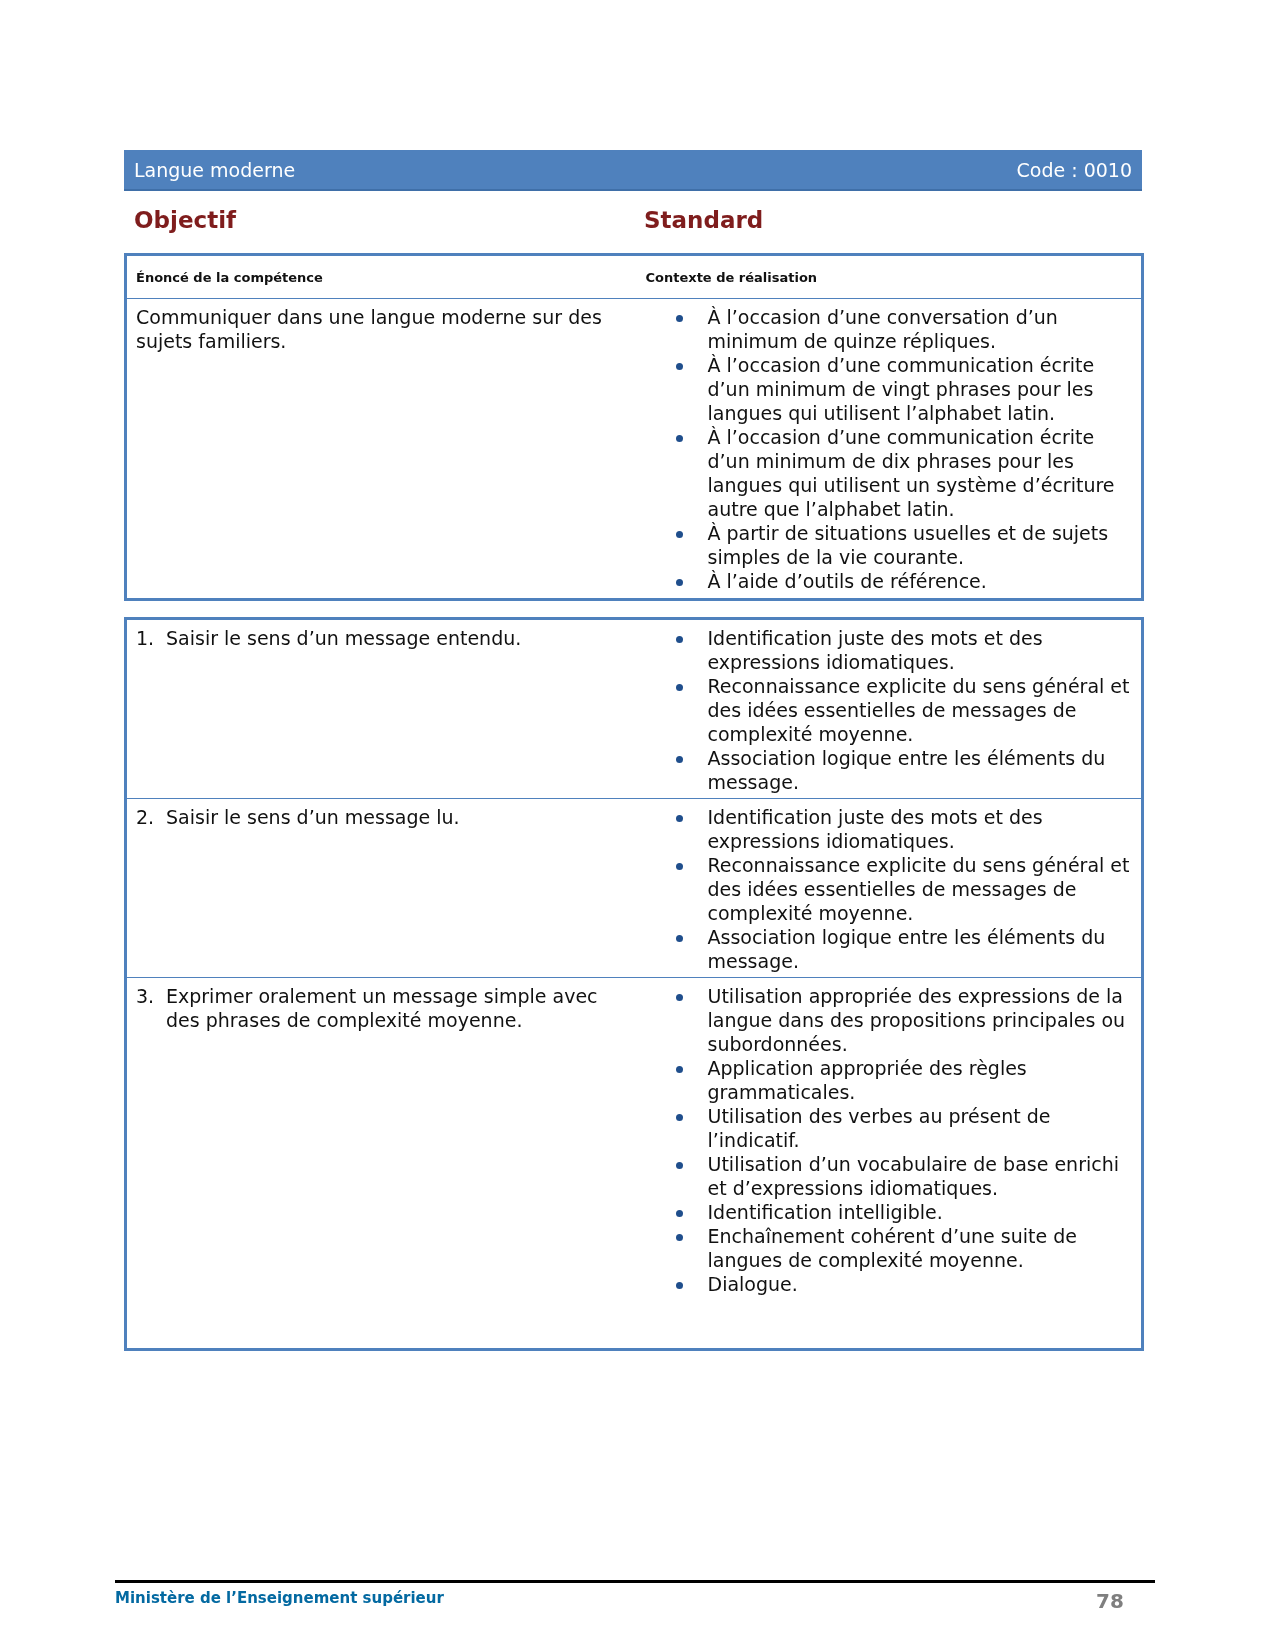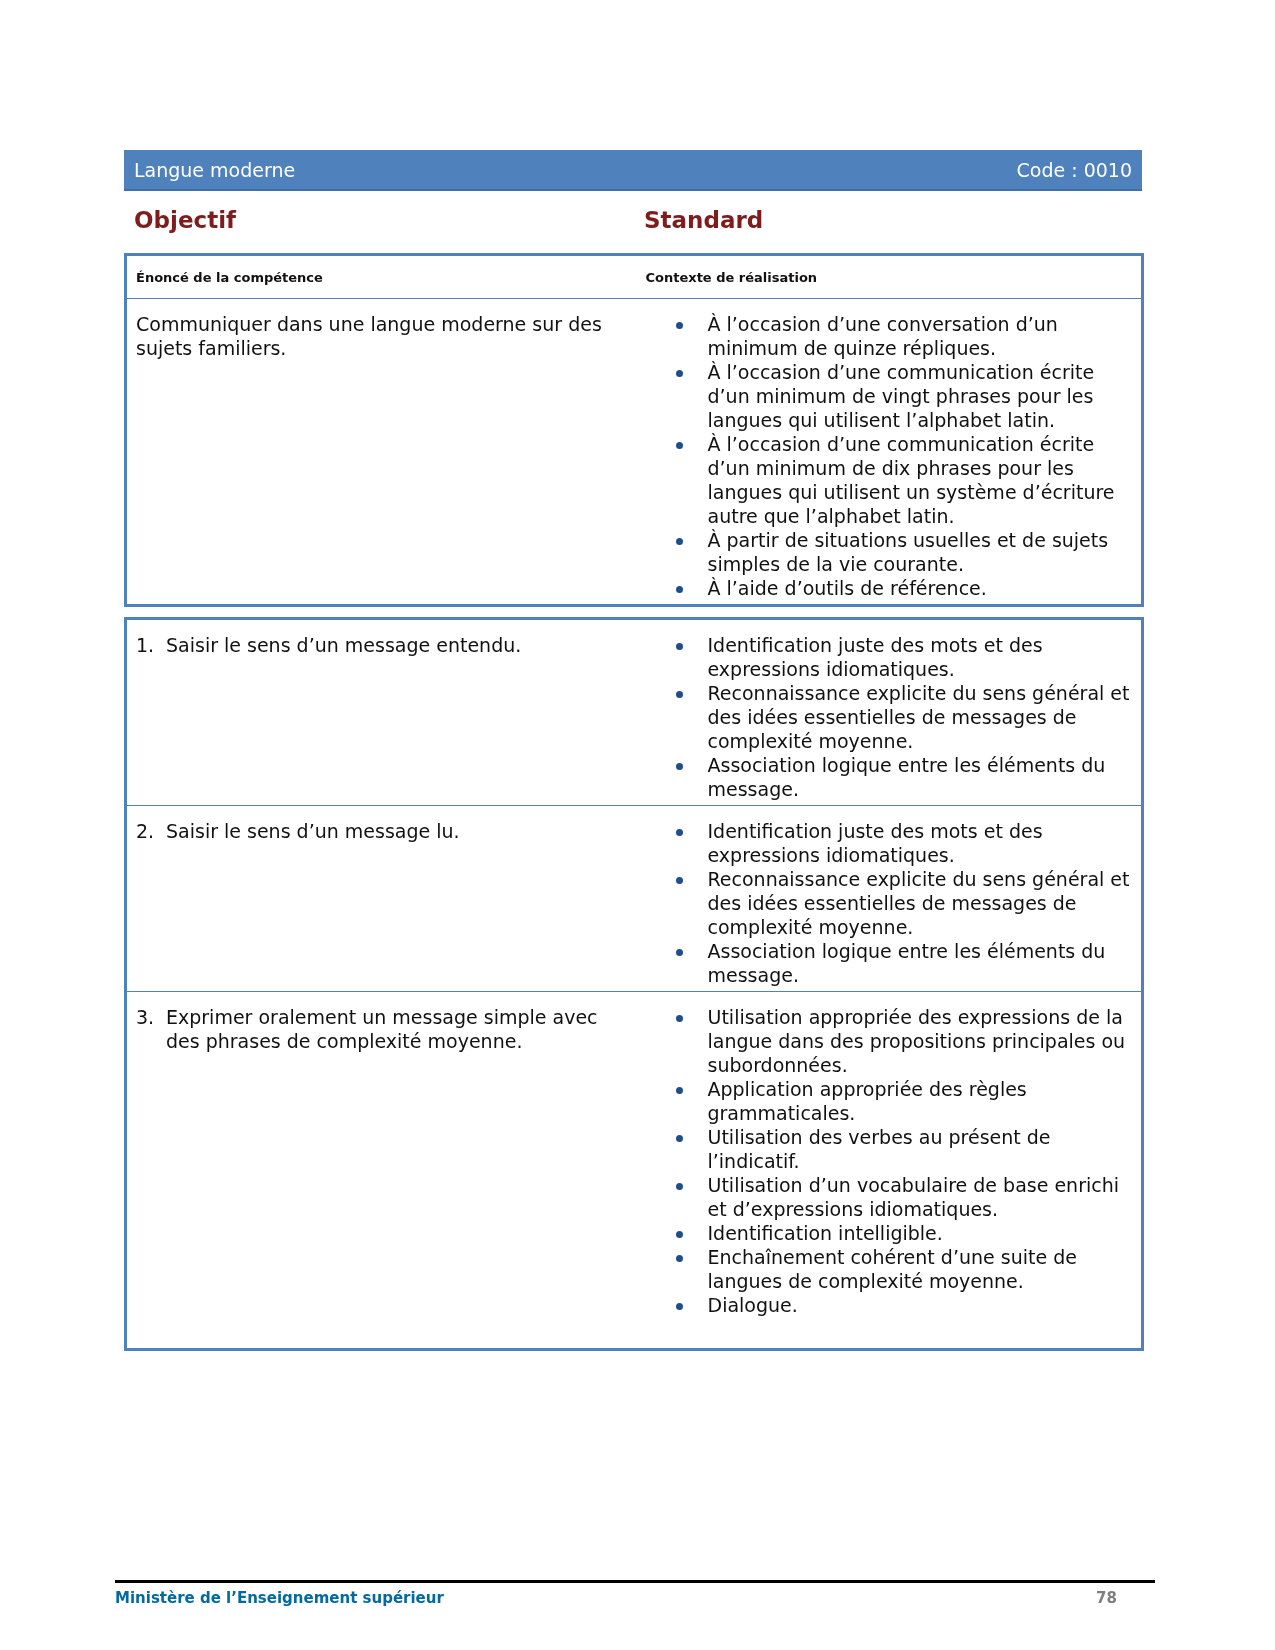--- a/index.html
+++ b/index.html
@@ -10,32 +10,32 @@
             font-size:19px; display:flex; justify-content:space-between; align-items:center;
             padding:8px 10px; box-sizing:border-box; }
   .banner span { font-family:"DejaVu Sans", sans-serif; font-weight:normal; }
   .sect { position:absolute; top:207px; font-size:23px; font-weight:bold; color:#7f1d1d; }
   .sect.obj { left:134px; }
   .sect.std { left:644px; }
   table.comp { position:absolute; left:124px; width:1020px; border-collapse:collapse;
                border:3px solid #4f81bd; font-size:19px; table-layout:fixed; }
   table.comp th { text-align:left; font-weight:bold; height:42px; padding:0 9px;
                   border-bottom:1px solid #4f81bd; vertical-align:middle; font-size:13px; }
-  table.comp td { vertical-align:top; padding:13px 9px 4px 9px; line-height:24px; }
+  table.comp td { vertical-align:top; padding:6px 9px 4px 9px; line-height:24px; }
   table.comp tr.row td { border-top:1px solid #4f81bd; }
   col.c1 { width:511px; }
   ul.bul { list-style:none; margin:0; padding:0 0 0 62px; }
   ul.bul li { position:relative; line-height:24px; }
   ul.bul li::before { content:""; position:absolute; left:-32px; top:10px; width:7px; height:7px;
                       border-radius:50%; background:#1f4e8c; }
   .num { display:flex; }
   .num .n { width:30px; flex:0 0 30px; }
   .footer-rule { position:absolute; left:115px; top:1580px; width:1040px; height:3px; background:#000; }
   .footer-left { position:absolute; left:115px; top:1589px; font-size:15px; font-weight:bold; color:#0369a1; }
-  .footer-right { position:absolute; left:1096px; top:1589px; font-size:15px; font-weight:bold; color:#7f7f7f; }
+  .footer-right { position:absolute; left:1096px; top:1589px; font-size:20px; font-weight:bold; color:#7f7f7f; }
 </style>
 </head>
 <body>
 
 <div class="banner">
   <span>Langue moderne</span>
   <span>Code : 0010</span>
 </div>
 
 <div class="sect obj">Objectif</div>

